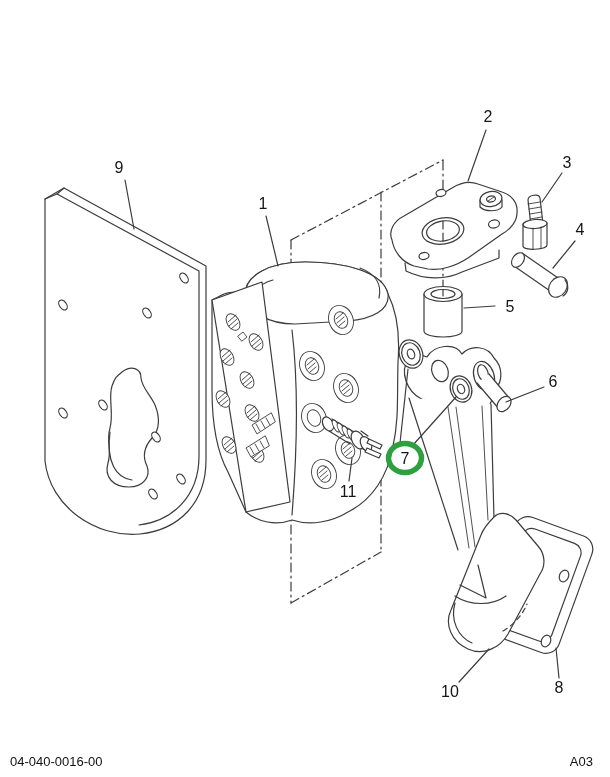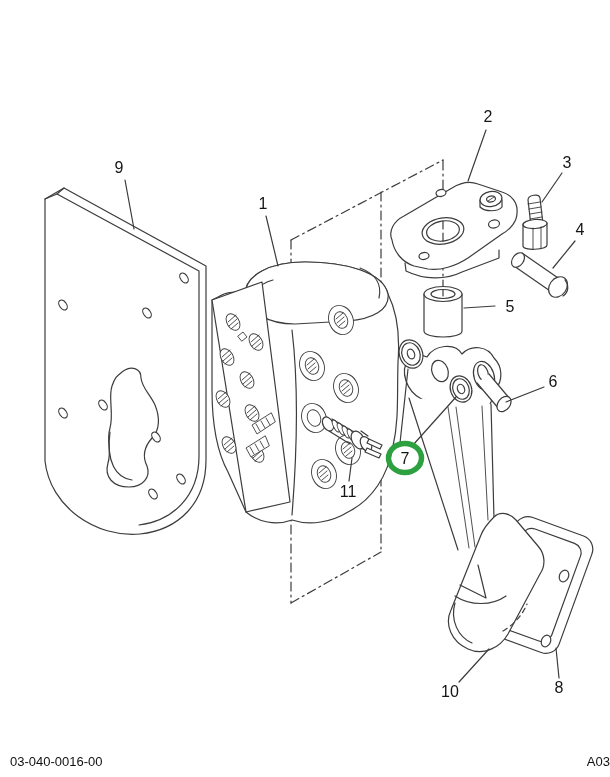--- a/index.html
+++ b/index.html
@@ -1,20 +1,20 @@
 <!DOCTYPE html>
 <html><head>
 <meta charset="utf-8">
 <style>
   html,body{margin:0;padding:0;background:#fff;}
   .page{position:relative;width:610px;height:777px;background:#ffffff;overflow:hidden;
         font-family:"Liberation Sans",sans-serif;}
   .footer-text{position:absolute;bottom:8px;font-size:13px;color:#111;}
   .footer-left{left:10px;}
-  .footer-right{right:0;}
+  .footer-right{right:17px;}
   svg{position:absolute;left:0;top:0;}
   svg text{font-family:"Liberation Sans",sans-serif;font-size:16px;fill:#151515;stroke:none;}
   svg .ln{stroke:#3c3c3c;fill:none;stroke-width:1.2;stroke-linecap:round;stroke-linejoin:round;}
   svg .wh{fill:#ffffff;}
   svg .thin{stroke-width:0.9;}
 </style>
 </head>
 <body>
 
 <div class="page">
@@ -231,16 +231,16 @@
     <text x="450" y="697">10</text>
     <text x="348" y="497">11</text>
   </g>
 
   <g>
     <ellipse cx="405" cy="458" rx="16.5" ry="14.5" fill="none" stroke="#2da13f" stroke-width="5.5"></ellipse>
     <text x="405" y="464" text-anchor="middle">7</text>
   </g>
 </svg>
 
-<div class="footer-text footer-left">03-040-0016-00</div>
+<div class="footer-text footer-left">04-040-0016-00</div>
 <div class="footer-text footer-right">A03</div>
 
 </div>
 
 </body></html>

